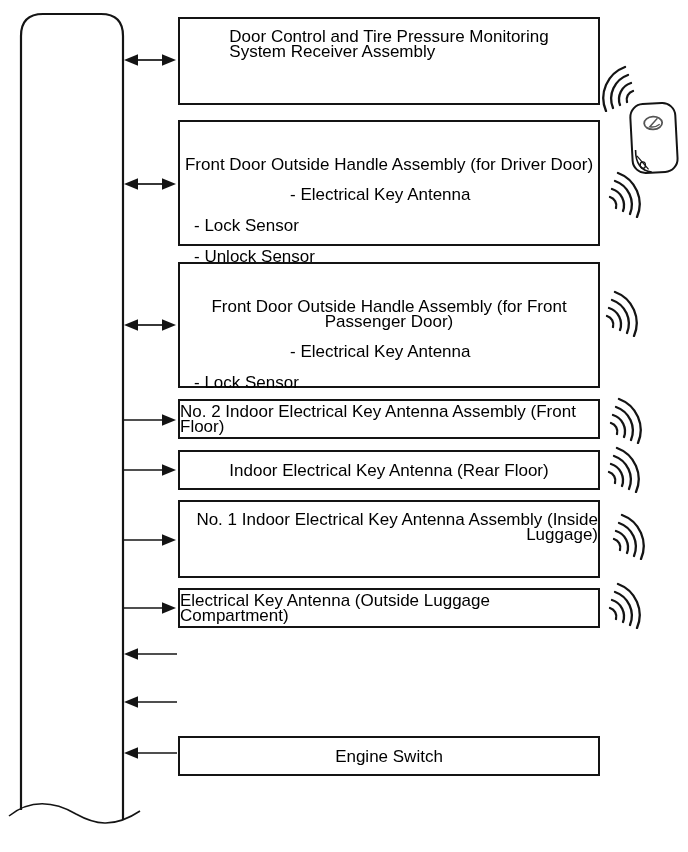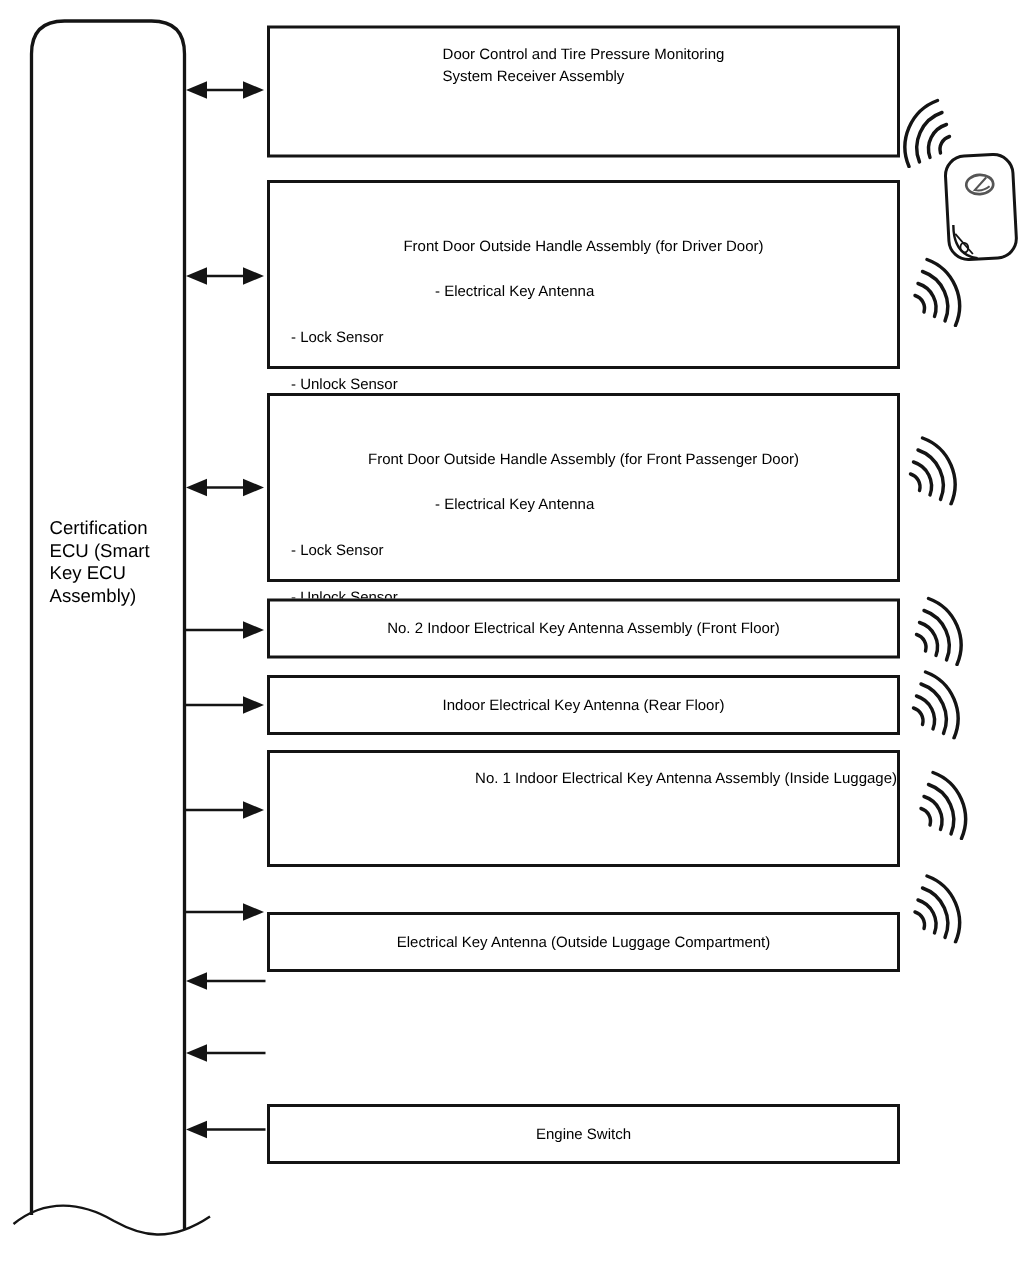--- a/index.html
+++ b/index.html
@@ -2,21 +2,21 @@
 <html><head>
 <meta charset="utf-8">
 <style>
   html,body{margin:0;padding:0;background:#fff;}
   #stage{
     position:relative;width:688px;height:852px;background:#ffffff;
     font-family:"Liberation Sans",sans-serif;color:#000;overflow:hidden;
   }
   .node{
     position:absolute;left:178px;width:422px;box-sizing:border-box;
-    border:2px solid #141414;background:#fff;font-size:10px;line-height:15px;
+    border:2px solid #141414;background:#fff;font-size:17px;line-height:15px;
   }
   .node .title-center{display:block;text-align:center;padding-top:7px;margin-top:28px;}
   .node .twolines{display:flex;justify-content:center;padding-top:10px;}
   .node .twolines .inner{text-align:left;}
   .node .subitem{display:block;padding-left:110px;}
   .node .sub1{margin-top:15px;}
   .node .sub2,.node .sub3{margin-top:16px;padding-left:14px;}
   .centerline{display:flex;align-items:center;justify-content:center;height:100%;}
   .toppad{display:block;text-align:right;padding-top:10px;}
   .arrow{position:absolute;left:122px;width:56px;height:18px;}
@@ -27,26 +27,20 @@
 </style>
 </head>
 <body>
 
 <div id="stage">
 
   <svg style="position:absolute;left:0;top:0;" width="160" height="845" viewBox="0 0 160 845">
     <path d="M 21 810 L 21 36 Q 21 14 43 14 L 101 14 Q 123 14 123 36 L 123 820" fill="#ffffff" stroke="#141414" stroke-width="2.2"></path>
     <path d="M 9 816 C 30 799 54 801 76 814 C 94 824 113 829 140 811" fill="none" stroke="#141414" stroke-width="1.6"></path>
   </svg>
-  <div class="ecu-label">
-    <span>Certification</span><br>
-    <span>ECU (Smart</span><br>
-    <span>Key ECU</span><br>
-    <span>Assembly)</span>
-  </div>
 
   <div class="node" style="top:17px;height:88px;">
     <div class="twolines">
         <div class="inner">
       <span>Door Control and Tire Pressure Monitoring</span><br>
       <span>System Receiver Assembly</span>
     </div>
       </div>
   </div>
 
@@ -73,21 +67,21 @@
   <div class="node" style="top:450px;height:40px;text-align:center;">
     <div class="centerline">
         <span>Indoor Electrical Key Antenna (Rear Floor)</span>
       </div>
   </div>
 
   <div class="node" style="top:500px;height:78px;">
     <span class="toppad">No. 1 Indoor Electrical Key Antenna Assembly (Inside Luggage)</span>
   </div>
 
-  <div class="node" style="top:608px;height:40px;">
+  <div class="node" style="top:588px;height:40px;">
     <div class="centerline">
         <span>Electrical Key Antenna (Outside Luggage Compartment)</span>
       </div>
   </div>
 
 
 
   <div class="node" style="top:736px;height:40px;">
     <div class="centerline">
         <span>Engine Switch</span>

